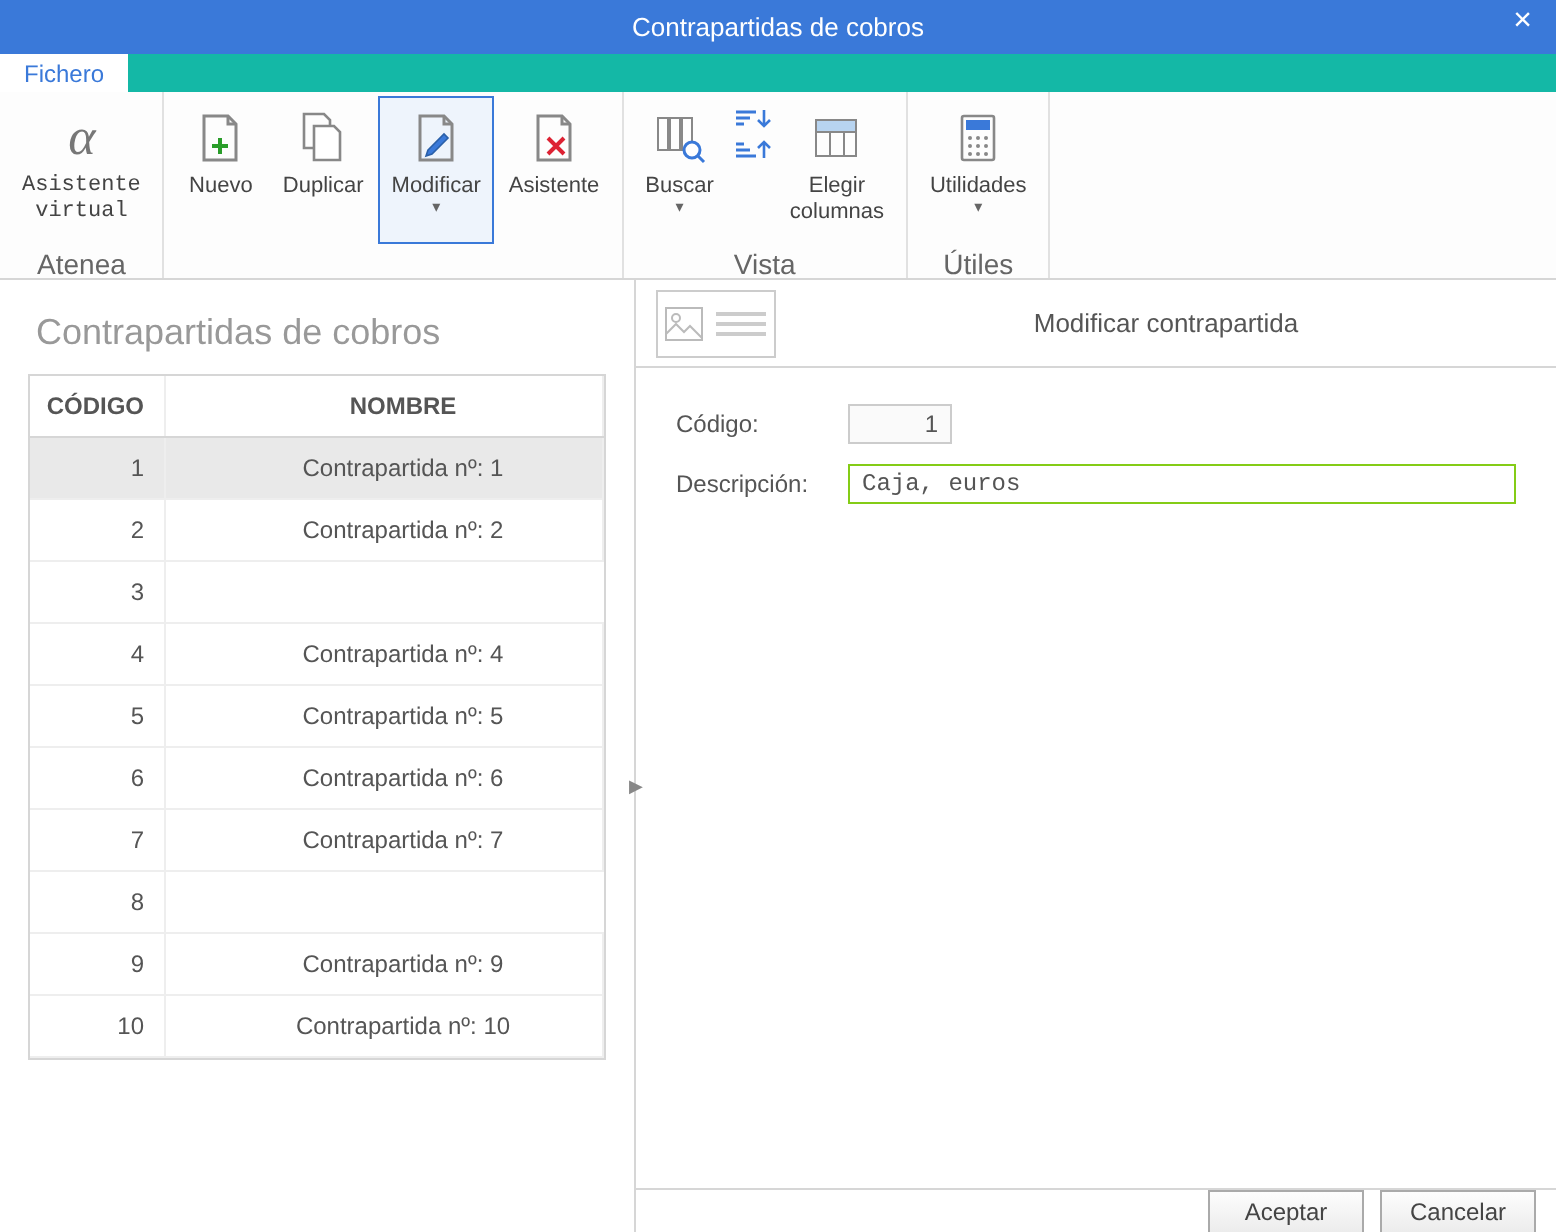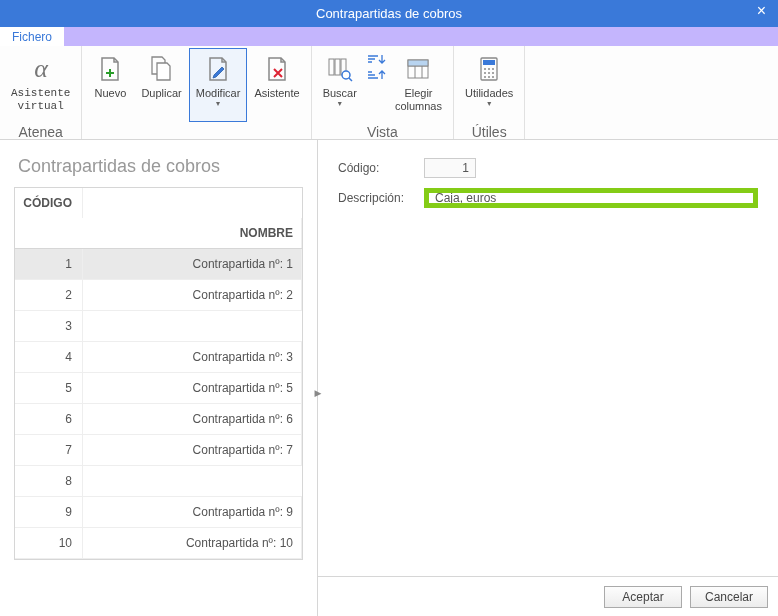--- a/index.html
+++ b/index.html
@@ -27,21 +27,21 @@
     font-size: 13px;
   }
   .titlebar-close {
     position: absolute;
     right: 12px;
     top: 2px;
     font-size: 16px;
     cursor: pointer;
   }
   .tabstrip {
-    background: #c4b5fd;
+    background: #14b8a6;
     display: flex;
     height: 19px;
   }
   .tab {
     background: #fff;
     color: #3a79d9;
     padding: 2px 12px;
     font-size: 12px;
     border-top: 1px solid #fff;
     cursor: pointer;
@@ -124,35 +124,34 @@
     font-weight: 400;
   }
   .grid {
     margin: 0 14px;
     border: 1px solid #d6d6d6;
   }
   .grid-header {
     display: flex;
     background: #fff;
     border-bottom: 1px solid #d6d6d6;
-    flex-direction: column;
   }
   .grid-header .cell {
     font-weight: bold;
     font-size: 12px;
     color: #555;
   }
   .cell {
     padding: 8px 8px;
     border-right: 1px solid #eee;
     overflow: hidden;
     white-space: nowrap;
   }
   .col-code { width: 68px; text-align: right; padding-right: 10px; }
-  .col-name { flex: 1; text-align: right; margin-left: 19px; }
+  .col-name { flex: 1; text-align: center; margin-left: 19px; }
   .grid-row {
     display: flex;
     border-bottom: 1px solid #eee;
     cursor: pointer;
     background: #fff;
     font-size: 12px;
     color: #555;
   }
   .grid-row.selected { background: #e9e9e9; }
   .splitter {
@@ -230,28 +229,29 @@
     border: 1px solid #ccc;
     text-align: right;
     padding: 1px 6px;
     font-size: 12px;
     color: #555;
     background: #fafafa;
   }
   .input-text {
     flex: 1;
     height: 20px;
-    border: 5px solid #84cc16;
+    border: 1px solid #84cc16;
     padding: 1px 6px;
     font-size: 12px;
     color: #555;
+    font-family: Liberation Mono, monospace;
   }
   .dialog-footer {
     border-top: 1px solid #d6d6d6;
-    height: 40px;
+    height: 22px;
     display: flex;
     align-items: center;
     justify-content: flex-end;
     gap: 8px;
     padding-right: 10px;
   }
   .btn {
     min-width: 78px;
     height: 22px;
     border: 1px solid #aaa;
@@ -421,21 +421,21 @@
           </div>
           <div class="grid-row">
             <div class="cell col-code">2</div>
             <div class="cell col-name">Contrapartida nº: 2</div>
           </div>
           <div class="grid-row">
             <div class="cell col-code">3</div>
           </div>
           <div class="grid-row">
             <div class="cell col-code">4</div>
-            <div class="cell col-name">Contrapartida nº: 3</div>
+            <div class="cell col-name">Contrapartida nº: 4</div>
           </div>
           <div class="grid-row">
             <div class="cell col-code">5</div>
             <div class="cell col-name">Contrapartida nº: 5</div>
           </div>
           <div class="grid-row">
             <div class="cell col-code">6</div>
             <div class="cell col-name">Contrapartida nº: 6</div>
           </div>
           <div class="grid-row">
@@ -452,20 +452,39 @@
           <div class="grid-row">
             <div class="cell col-code">10</div>
             <div class="cell col-name">Contrapartida nº: 10</div>
           </div>
         </div>
     </div>
     <div class="splitter">▶</div>
   </div>
 
   <div class="right-panel">
+    <div class="form-header">
+      <div class="form-header-icon">
+        <div class="img">
+          <svg width="20" height="18">
+              <rect x="1" y="1" width="18" height="16" fill="none" stroke="#bbb"></rect>
+              <circle cx="6" cy="6" r="2" fill="none" stroke="#bbb"></circle>
+              <path d="M1 14l5-5 4 4 3-3 6 6" fill="none" stroke="#bbb"></path>
+            </svg>
+        </div>
+        <div class="lines">
+            <div></div>
+            <div></div>
+            <div></div>
+          </div>
+      </div>
+      <div class="form-title-wrap">
+        <span>Modificar contrapartida</span>
+      </div>
+    </div>
     <div class="form-body">
       <div class="form-row">
         <label>Código:</label>
         <input class="input-small" readonly="" value="1" style="">
       </div>
       <div class="form-row">
         <label>Descripción:</label>
         <input class="input-text" value="Caja, euros" style="">
       </div>
     </div>

